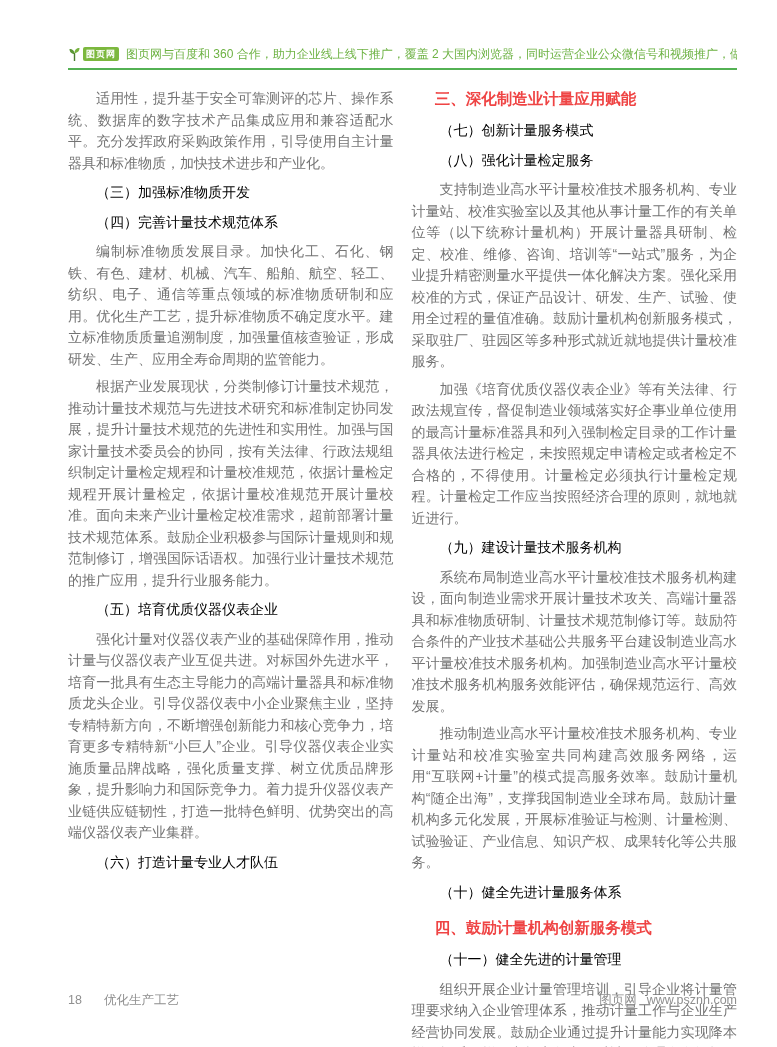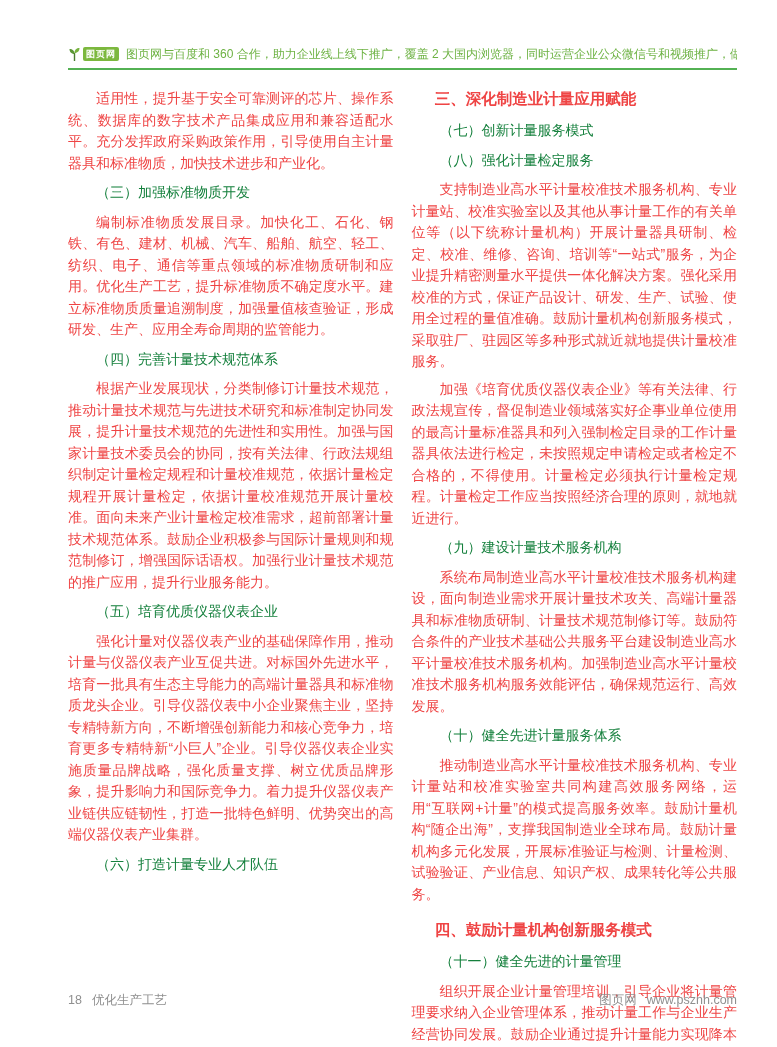--- a/index.html
+++ b/index.html
@@ -53,29 +53,29 @@
     top:88px; left:68px; right:40px;
     display:flex;
     gap:18px;
   }
   .col { flex:1 1 0; min-width:0; }
   .col .blk { overflow-wrap:break-word; }
 
   .paragraph {
     font-size:14px;
     line-height:21.5px;
-    color:#ef4444;
+    color:#737373;
     text-align:justify;
     text-indent:2em;
     margin:0 0 6px 0;
   }
   .subheading {
     font-size:14px;
     line-height:21.5px;
-    color:#15803d;
+    color:#000000;
     text-indent:2em;
     margin:8px 0 8px 0;
   }
   .heading {
     font-size:15.5px;
     line-height:22px;
     font-weight:bold;
     color:#ef4444;
     text-indent:1.5em;
     margin:0 0 10px 0;
@@ -85,21 +85,21 @@
   
   .footer {
     position:absolute;
     left:68px; right:40px; top:992px;
     display:flex;
     justify-content:space-between;
     align-items:baseline;
     color:#8f8f8f;
     font-size:12.5px;
   }
-  .footer-left { display:flex; gap:10px; align-items:baseline; }
+  .footer-left { display:flex; gap:22px; align-items:baseline; }
   .footer-right { display:flex; gap:10px; align-items:baseline; }
   .footer span { color:#8f8f8f; }
 </style>
 </head>
 <body>
 
 <div class="page">
 
   <div class="header">
     <div class="logo">
@@ -112,37 +112,37 @@
       </span>
       <span class="logo-badge">图页网</span>
     </div>
     <div class="promo-text">图页网与百度和 360 合作，助力企业线上线下推广，覆盖 2 大国内浏览器，同时运营企业公众微信号和视频推广，做您优质市场部。</div>
   </div>
 
   <div class="content">
     <div class="col">
         <div class="blk paragraph">适用性，提升基于安全可靠测评的芯片、操作系统、数据库的数字技术产品集成应用和兼容适配水平。充分发挥政府采购政策作用，引导使用自主计量器具和标准物质，加快技术进步和产业化。</div>
         <div class="blk subheading">（三）加强标准物质开发</div>
+        <div class="blk subheading">（四）完善计量技术规范体系</div>
         <div class="blk paragraph">编制标准物质发展目录。加快化工、石化、钢铁、有色、建材、机械、汽车、船舶、航空、轻工、纺织、电子、通信等重点领域的标准物质研制和应用。优化生产工艺，提升标准物质不确定度水平。建立标准物质质量追溯制度，加强量值核查验证，形成研发、生产、应用全寿命周期的监管能力。</div>
-        <div class="blk subheading">（四）完善计量技术规范体系</div>
         <div class="blk paragraph">根据产业发展现状，分类制修订计量技术规范，推动计量技术规范与先进技术研究和标准制定协同发展，提升计量技术规范的先进性和实用性。加强与国家计量技术委员会的协同，按有关法律、行政法规组织制定计量检定规程和计量校准规范，依据计量检定规程开展计量检定，依据计量校准规范开展计量校准。面向未来产业计量检定校准需求，超前部署计量技术规范体系。鼓励企业积极参与国际计量规则和规范制修订，增强国际话语权。加强行业计量技术规范的推广应用，提升行业服务能力。</div>
         <div class="blk subheading">（五）培育优质仪器仪表企业</div>
         <div class="blk paragraph">强化计量对仪器仪表产业的基础保障作用，推动计量与仪器仪表产业互促共进。对标国外先进水平，培育一批具有生态主导能力的高端计量器具和标准物质龙头企业。引导仪器仪表中小企业聚焦主业，坚持专精特新方向，不断增强创新能力和核心竞争力，培育更多专精特新“小巨人”企业。引导仪器仪表企业实施质量品牌战略，强化质量支撑、树立优质品牌形象，提升影响力和国际竞争力。着力提升仪器仪表产业链供应链韧性，打造一批特色鲜明、优势突出的高端仪器仪表产业集群。</div>
         <div class="blk subheading">（六）打造计量专业人才队伍</div>
       </div>
     <div class="col">
         <div class="blk heading">三、深化制造业计量应用赋能</div>
         <div class="blk subheading">（七）创新计量服务模式</div>
         <div class="blk subheading">（八）强化计量检定服务</div>
         <div class="blk paragraph">支持制造业高水平计量校准技术服务机构、专业计量站、校准实验室以及其他从事计量工作的有关单位等（以下统称计量机构）开展计量器具研制、检定、校准、维修、咨询、培训等“一站式”服务，为企业提升精密测量水平提供一体化解决方案。强化采用校准的方式，保证产品设计、研发、生产、试验、使用全过程的量值准确。鼓励计量机构创新服务模式，采取驻厂、驻园区等多种形式就近就地提供计量校准服务。</div>
         <div class="blk paragraph">加强《培育优质仪器仪表企业》等有关法律、行政法规宣传，督促制造业领域落实好企事业单位使用的最高计量标准器具和列入强制检定目录的工作计量器具依法进行检定，未按照规定申请检定或者检定不合格的，不得使用。计量检定必须执行计量检定规程。计量检定工作应当按照经济合理的原则，就地就近进行。</div>
         <div class="blk subheading">（九）建设计量技术服务机构</div>
         <div class="blk paragraph">系统布局制造业高水平计量校准技术服务机构建设，面向制造业需求开展计量技术攻关、高端计量器具和标准物质研制、计量技术规范制修订等。鼓励符合条件的产业技术基础公共服务平台建设制造业高水平计量校准技术服务机构。加强制造业高水平计量校准技术服务机构服务效能评估，确保规范运行、高效发展。</div>
+        <div class="blk paragraph">推动制造业高水平计量校准技术服务机构、专业计量站和校准实验室共同构建高效服务网络，运用“互联网+计量”的模式提高服务效率。鼓励计量机构“随企出海”，支撑我国制造业全球布局。鼓励计量机构多元化发展，开展标准验证与检测、计量检测、试验验证、产业信息、知识产权、成果转化等公共服务。</div>
         <div class="blk subheading">（十）健全先进计量服务体系</div>
-        <div class="blk paragraph">推动制造业高水平计量校准技术服务机构、专业计量站和校准实验室共同构建高效服务网络，运用“互联网+计量”的模式提高服务效率。鼓励计量机构“随企出海”，支撑我国制造业全球布局。鼓励计量机构多元化发展，开展标准验证与检测、计量检测、试验验证、产业信息、知识产权、成果转化等公共服务。</div>
         <div class="blk heading spaced">四、鼓励计量机构创新服务模式</div>
         <div class="blk subheading">（十一）健全先进的计量管理</div>
         <div class="blk paragraph">组织开展企业计量管理培训，引导企业将计量管理要求纳入企业管理体系，推动计量工作与企业生产经营协同发展。鼓励企业通过提升计量能力实现降本增效提质，增强市场竞争力。对计量管理存在短板弱项的企业加强指导并敦促完善。强化仪器设备溯源性要求，梳理试验和生产过程关键参数测量方法和测量程序，建立必要的计量标准装置，合理利用社会化服务能力，保证仪</div>
       </div>
   </div>
 
   <div class="footer">
     <div class="footer-left">
       <span>18</span>
       <span>优化生产工艺</span>

